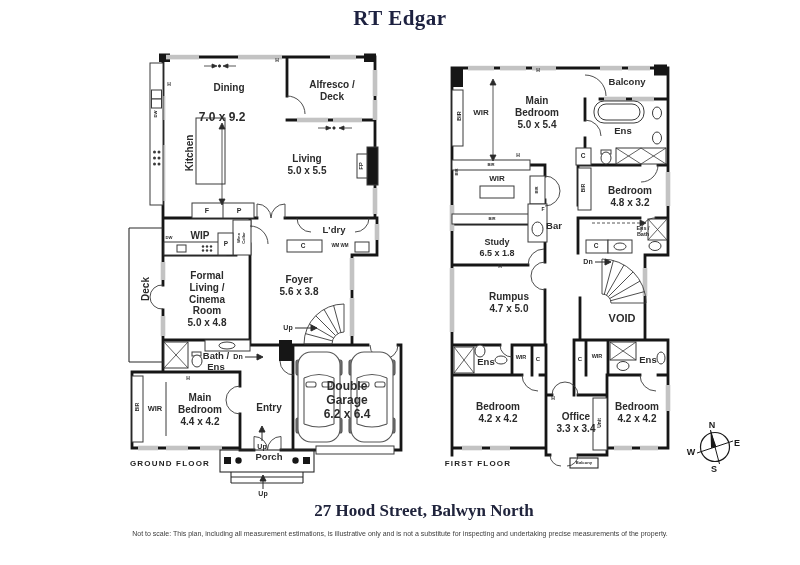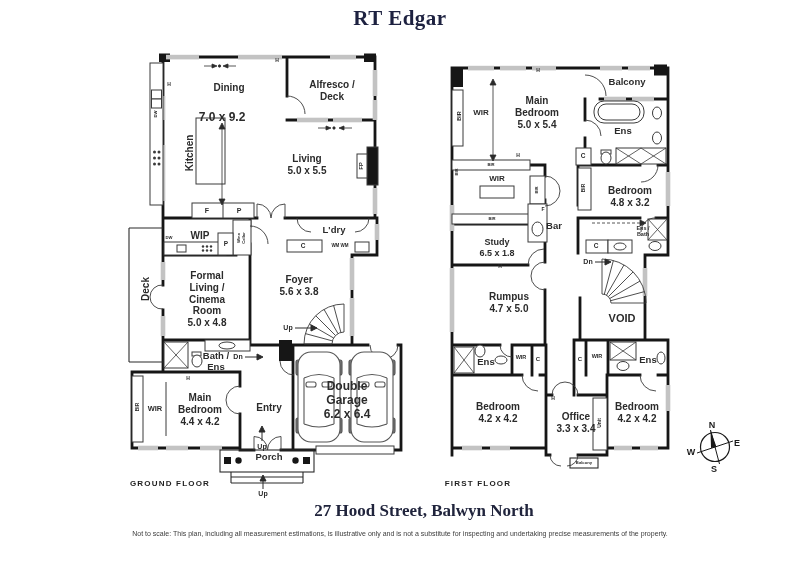--- a/index.html
+++ b/index.html
@@ -7,21 +7,21 @@
         font-family:"Liberation Sans",sans-serif;}
   #brand{position:absolute;top:6px;left:0;width:800px;text-align:center;
          font-family:"Liberation Serif",serif;font-weight:700;font-size:21px;
          color:#1d2140;letter-spacing:.5px;}
   #linework{position:absolute;left:0;top:0;}
   .labels{position:absolute;left:0;top:0;width:800px;height:565px;pointer-events:none;}
   .plan-label{position:absolute;font-family:"Liberation Sans",sans-serif;font-weight:700;
               color:#2b2b2b;white-space:pre-line;text-align:center;line-height:1.18;
               transform:translate(-50%,-50%);}
   .plan-label.rot{transform:translate(-50%,-50%) rotate(-90deg);}
-  .plan-label.floor{letter-spacing:1.2px;color:#1e1e1e;margin-top:20px;}
+  .plan-label.floor{letter-spacing:1.2px;color:#1e1e1e;}
   .compass-letter{position:absolute;font-size:9px;font-weight:700;color:#1a1a1a;
                   transform:translate(-50%,-50%);}
   #address{position:absolute;top:501px;left:0;width:800px;text-align:center;
            font-family:"Liberation Serif",serif;font-weight:700;font-size:17px;
            color:#20243c;padding-left:24px;}
   #disclaimer{position:absolute;top:530px;left:0;width:800px;text-align:center;
               font-size:7px;color:#3c3c3c;font-weight:400;}
 </style>
 </head>
 <body>

